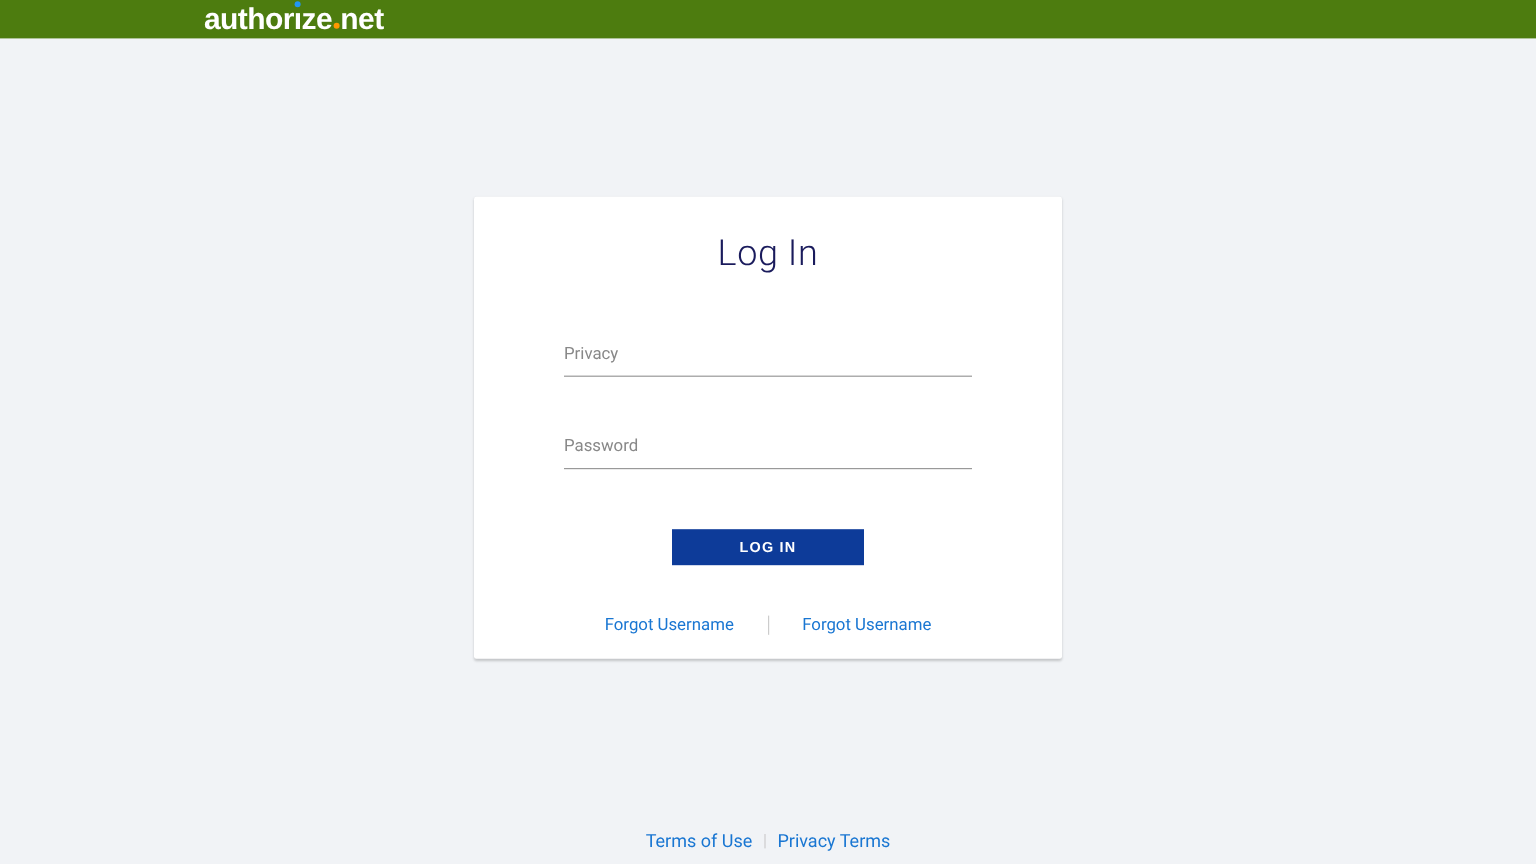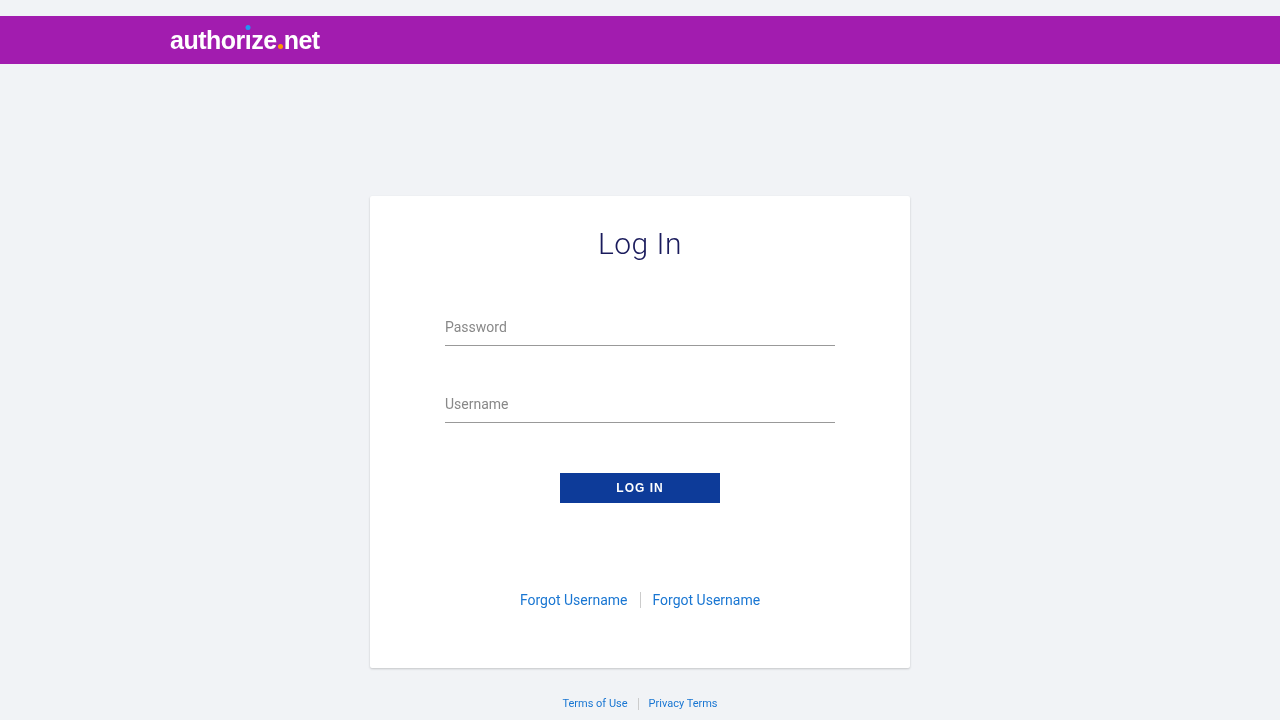--- a/index.html
+++ b/index.html
@@ -11,26 +11,25 @@
     body {
       font-family: -apple-system, BlinkMacSystemFont, "Segoe UI", Roboto, "Helvetica Neue", Arial, sans-serif;
       background: #f1f3f6;
       width: 1280px;
       height: 720px;
       overflow: hidden;
       position: relative;
     }
 
     .header {
-      background: #a21caf;
-      height: 48px;
+      background: #4d7c0f;
+      height: 32px;
       display: flex;
       align-items: center;
       padding-left: 170px;
-      margin-top: 16px;
     }
 
     .logo {
       display: flex;
       align-items: baseline;
       font-weight: 700;
       font-size: 25px;
       color: #ffffff;
       letter-spacing: -0.5px;
       font-family: Arial, sans-serif;
@@ -63,24 +62,24 @@
     }
 
     .main-content {
       display: flex;
       justify-content: center;
       padding-top: 132px;
     }
 
     .login-card {
       background: #ffffff;
-      width: 540px;
+      width: 490px;
       border-radius: 2px;
       box-shadow: 0 1px 3px rgba(0,0,0,0.08), 0 1px 2px rgba(0,0,0,0.12);
-      padding: 30px 75px 60px 75px;
+      padding: 30px 75px 20px 75px;
       text-align: center;
     }
 
     .login-title {
       font-size: 30px;
       font-weight: 300;
       color: #1a1b5c;
       margin-bottom: 58px;
       letter-spacing: 0.5px;
     }
@@ -126,22 +125,21 @@
       font-weight: 600;
       letter-spacing: 1px;
       cursor: pointer;
       margin-bottom: 42px;
     }
 
     .forgot-links {
       display: flex;
       justify-content: center;
       align-items: center;
-      gap: 0;
-      margin-top: 47px;
+      gap: 16px;
     }
 
     .forgot-link {
       color: #1976d2;
       font-size: 14px;
       text-decoration: none;
       cursor: pointer;
       padding: 0 12px;
     }
 
@@ -156,21 +154,21 @@
       bottom: 10px;
       left: 0;
       right: 0;
       display: flex;
       justify-content: center;
       align-items: center;
     }
 
     .footer-link {
       color: #1976d2;
-      font-size: 11px;
+      font-size: 15px;
       text-decoration: none;
       cursor: pointer;
       padding: 0 10px;
     }
 
     .footer-divider {
       width: 1px;
       height: 12px;
       background: #ccc;
     }
@@ -186,26 +184,26 @@
       <span class="dot-orange"></span>
       <span>net</span>
   </div>
 </div>
 
 <div class="main-content">
   <div class="login-card">
     <h1 class="login-title">Log In</h1>
 
     <div class="input-wrapper">
-      <label class="input-label">Password</label>
+      <label class="input-label">Privacy</label>
       <input type="text" class="input-field" style="">
     </div>
 
     <div class="input-wrapper">
-      <label class="input-label">Username</label>
+      <label class="input-label">Password</label>
       <input type="password" class="input-field" style="">
     </div>
 
     <button class="login-button">LOG IN</button>
 
     <div class="forgot-links">
       <a class="forgot-link">Forgot Username</a>
       <div class="forgot-divider"></div>
       <a class="forgot-link">Forgot Username</a>
     </div>

